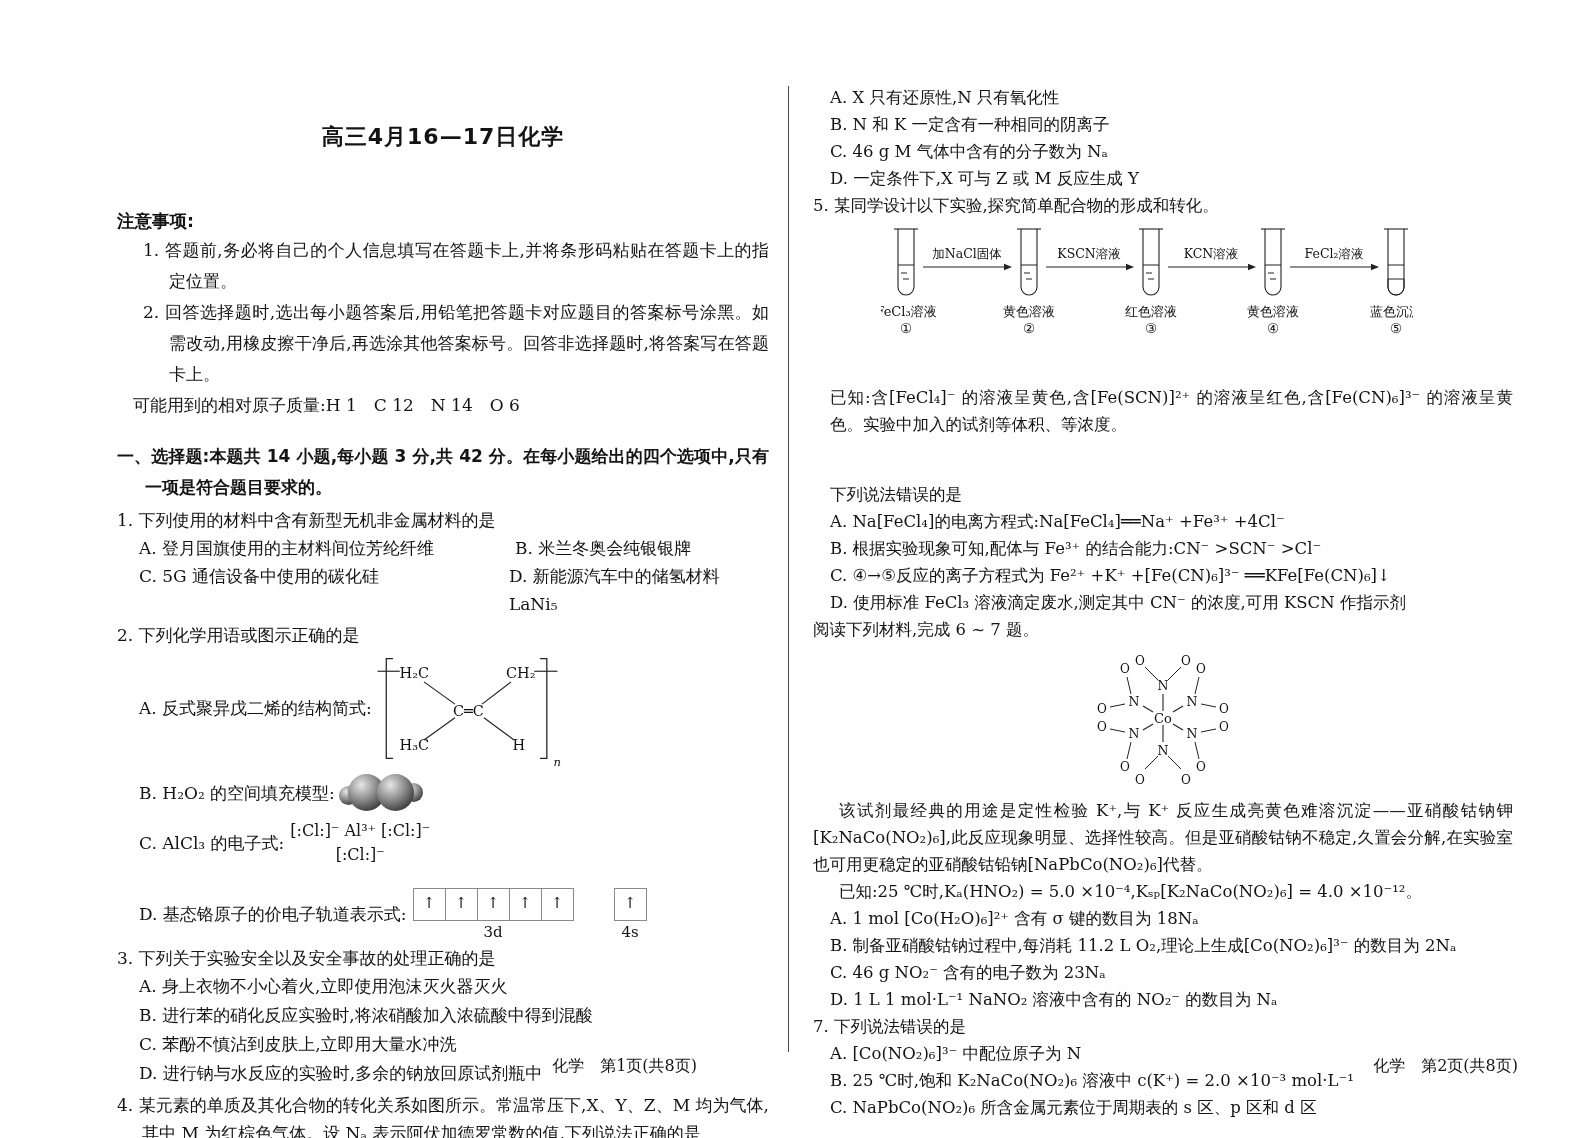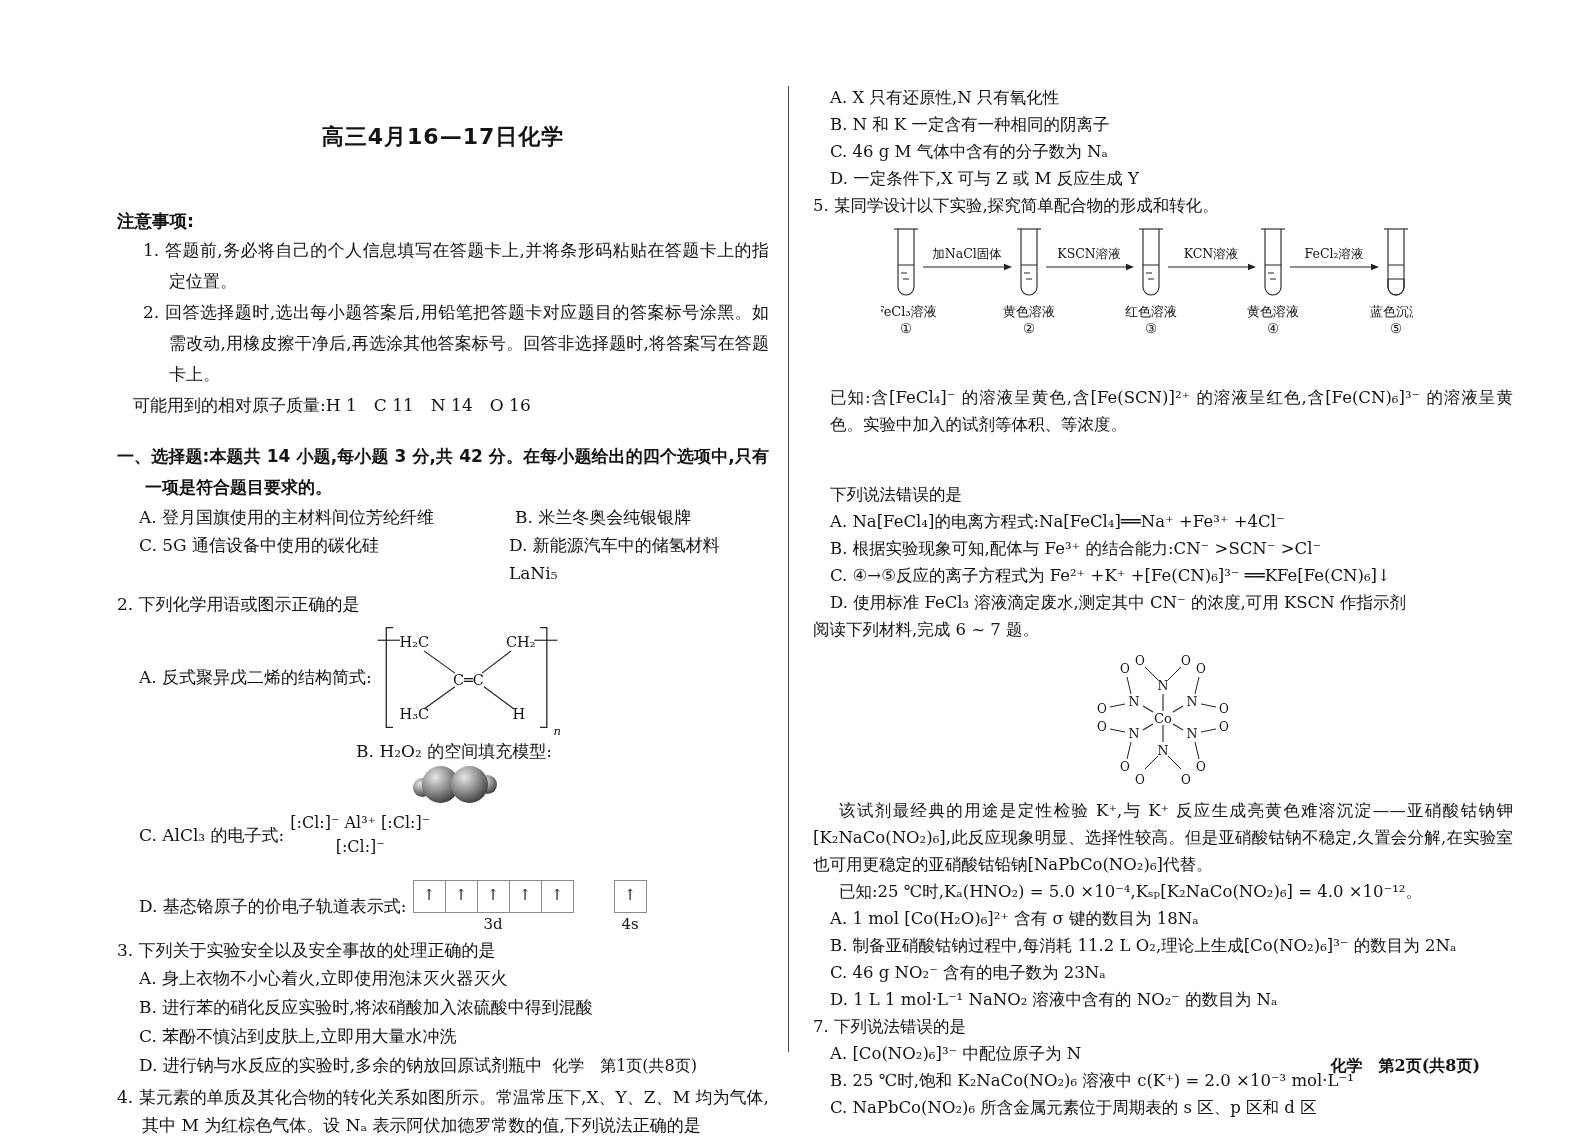--- a/index.html
+++ b/index.html
@@ -37,21 +37,21 @@
         line-height:29px;font-size:15px;}
   .obox:first-child{margin-left:0;}
   .orb-lab{text-align:center;font-size:15px;margin-top:2px;}
   .orb-g2{margin-left:40px;}
   
   svg text{font-family:"DejaVu Serif","Liberation Serif",serif;fill:#111;}
   svg line, svg path, svg polyline{stroke:#222;fill:none;}
   .q4diag{margin-left:200px;margin-top:2px;}
   .footer{position:absolute;font-size:16px;text-align:right;}
   #footer1{left:117px;top:1056px;width:580px;}
-  #footer2{left:1020px;top:1056px;width:460px;font-weight:bold;}
+  #footer2{left:1058px;top:1056px;width:460px;}
 
   
   #page2{position:absolute;left:813px;top:84px;width:700px;font-size:16.5px;}
   #page2 .opt{padding-left:17px;line-height:27px;}
   #page2 .stem{line-height:27px;padding-left:22px;text-indent:-22px;margin-top:0;}
   .para{line-height:27px;text-align:justify;}
   .ind{padding-left:17px;margin-top:43px;}
   .fl-ind{text-indent:26px;}
   .tubediag{margin:4px 0 2px 68px;}
   .octa-wrap{width:184px;margin:0 auto;}
@@ -61,24 +61,25 @@
 
 <div class="sheet">
   <div class="divider"></div>
 
   <div id="page1">
     <div class="title">高三4月16—17日化学</div>
 
     <div class="bold-head">注意事项:</div>
     <div class="notice-item">1. 答题前,务必将自己的个人信息填写在答题卡上,并将条形码粘贴在答题卡上的指定位置。</div>
     <div class="notice-item">2. 回答选择题时,选出每小题答案后,用铅笔把答题卡对应题目的答案标号涂黑。如需改动,用橡皮擦干净后,再选涂其他答案标号。回答非选择题时,将答案写在答题卡上。</div>
-    <div class="atomic">可能用到的相对原子质量:H 1　C 11　N 14　O 16</div>
+    <div class="atomic">可能用到的相对原子质量:H 1　C 12　N 14　O 6</div>
 
     <div class="section-head">一、选择题:本题共 14 小题,每小题 3 分,共 42 分。在每小题给出的四个选项中,只有一项是符合题目要求的。</div>
 
+    <div class="stem">1. 下列使用的材料中含有新型无机非金属材料的是</div>
     <div class="optrow">
       <span class="c1">A. 登月国旗使用的主材料间位芳纶纤维</span>
       <span>B. 米兰冬奥会纯银银牌</span>
     </div>
     <div class="optrow">
       <span class="c1">C. 5G 通信设备中使用的碳化硅</span>
       <span>D. 新能源汽车中的储氢材料 LaNi₅</span>
     </div>
 
     <div class="stem">2. 下列化学用语或图示正确的是</div>
@@ -96,21 +97,21 @@
         <line x1="145" y1="94" x2="114" y2="71" stroke-width="1.2"></line>
         <text x="42" y="30" font-size="15" text-anchor="middle">H₂C</text>
         <text x="152" y="30" font-size="15" text-anchor="middle">CH₂</text>
         <text x="98" y="69" font-size="15" text-anchor="middle">C═C</text>
         <text x="42" y="104" font-size="15" text-anchor="middle">H₃C</text>
         <text x="150" y="104" font-size="15" text-anchor="middle">H</text>
         <text x="186" y="121" font-size="12" font-style="italic">n</text>
       </svg>
     </div>
 
-    <div class="q2row" style="margin:4px 0;flex-direction:column;">
+    <div class="q2row" style="margin:4px 0;">
       <span class="lbl">B. H₂O₂ 的空间填充模型:</span>
       <div class="spacefill">
         <div class="sphere sp-small" style="left:2px;top:15px;"></div>
         <div class="sphere sp-small" style="left:67px;top:12px;"></div>
         <div class="sphere sp-big" style="left:11px;"></div>
         <div class="sphere sp-big" style="left:40px;"></div>
       </div>
     </div>
 
     <div class="q2row" style="margin:4px 0;">

